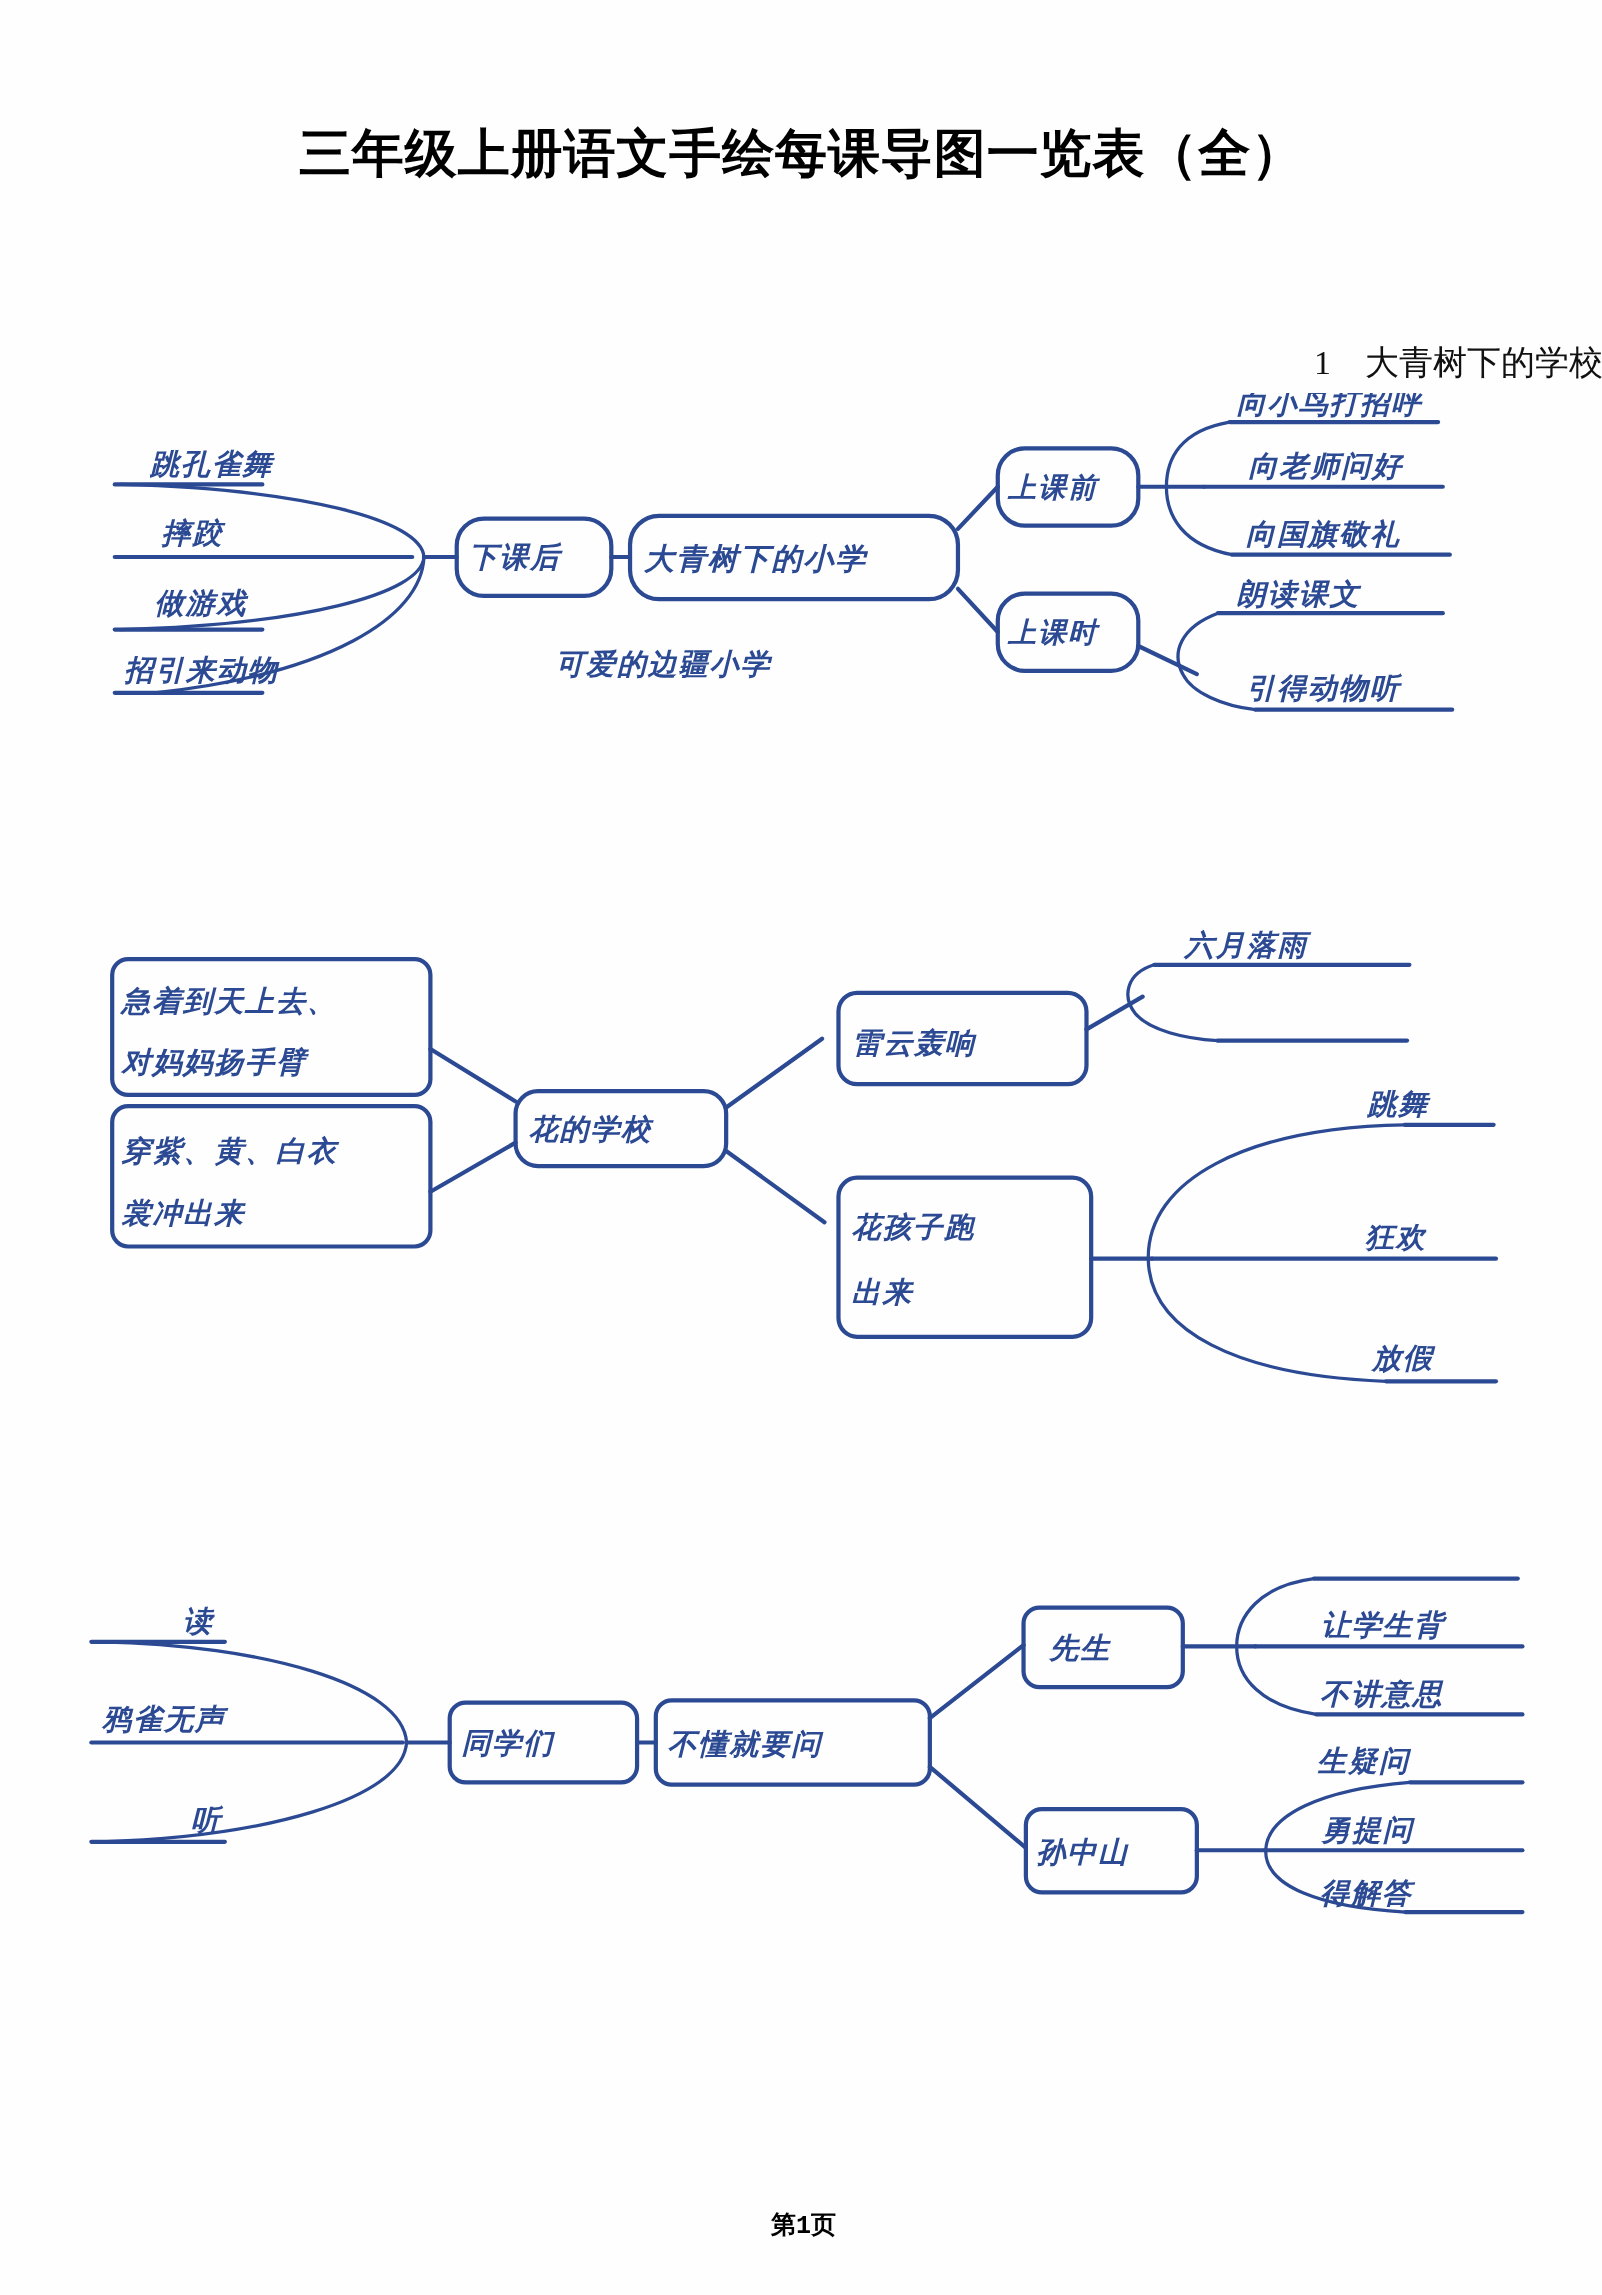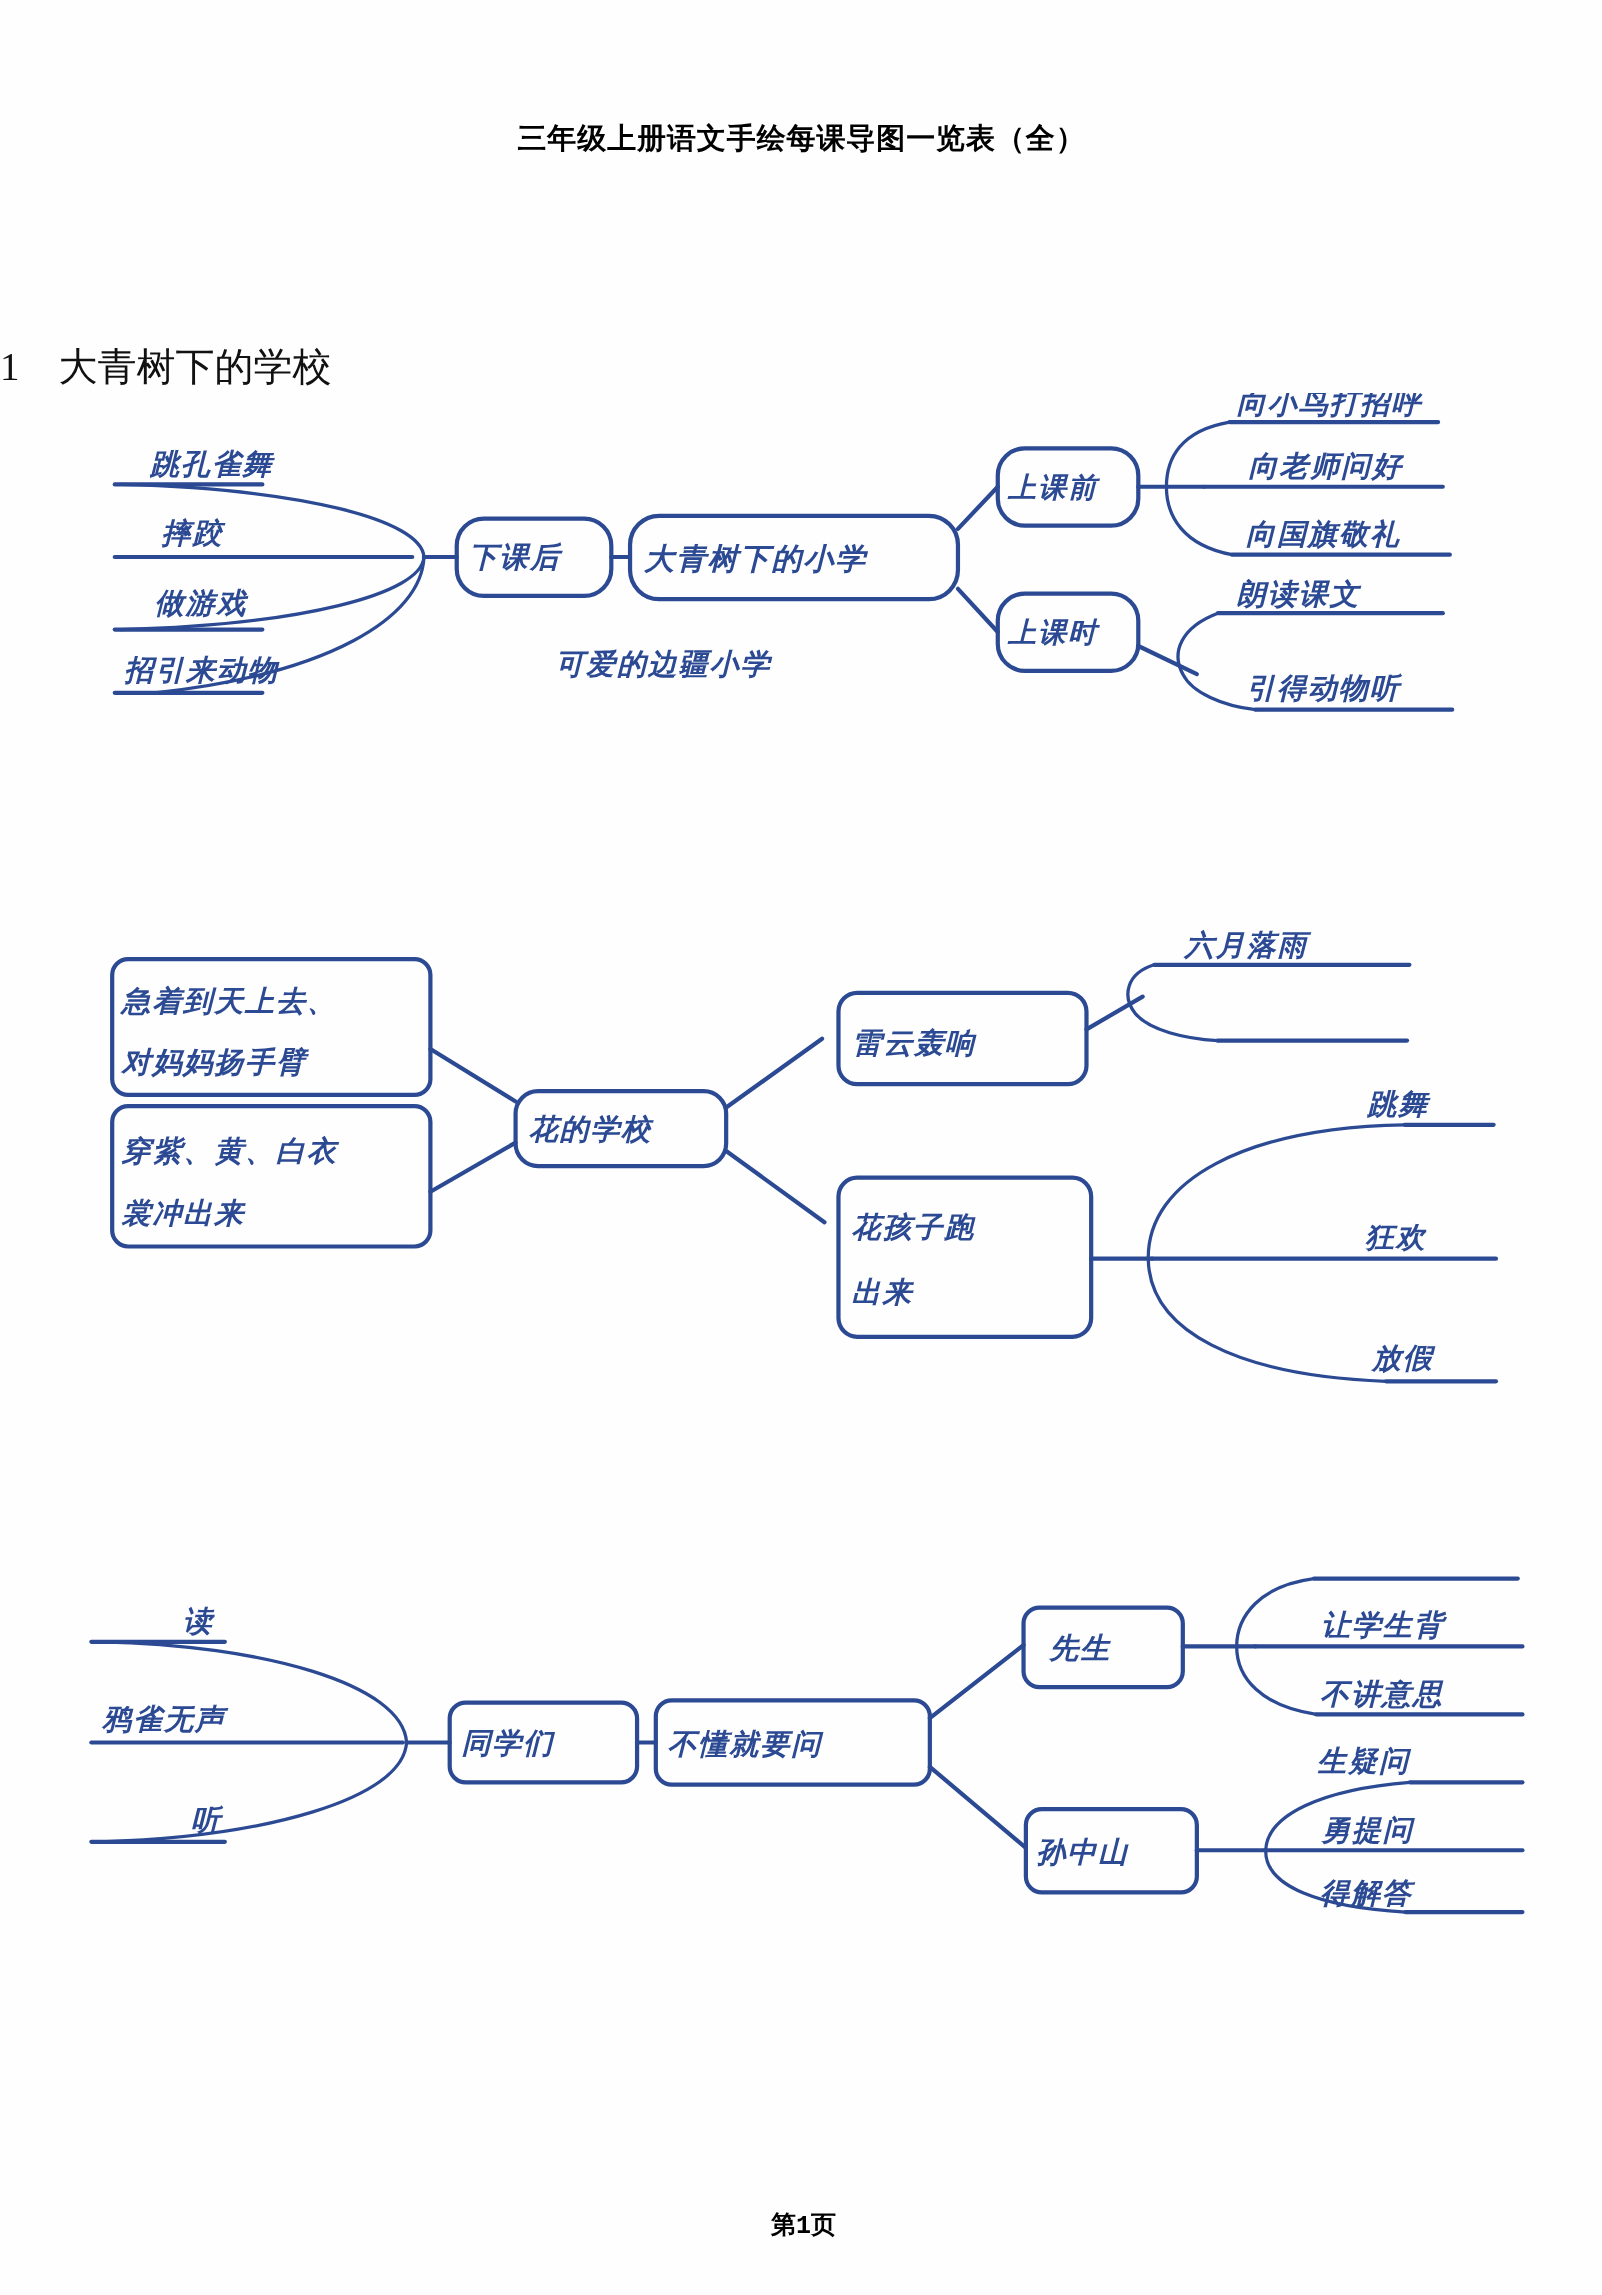--- a/index.html
+++ b/index.html
@@ -12,29 +12,29 @@
   }
   .page{
     position:absolute;inset:0;
     background:#fefefe;
   }
   .doc-title{
     position:absolute;left:0;right:0;top:119px;
     text-align:center;
     font-family:"Liberation Sans","DejaVu Sans",sans-serif;
     font-weight:bold;
-    font-size:29px;
+    font-size:52px;
     letter-spacing:0.9px;
     color:#000;
   }
   .sec-title{
     position:absolute;left:0;right:0;
-    text-align:left;
+    text-align:right;
     font-family:"Liberation Serif","DejaVu Serif",serif;
-    font-size:39px;
+    font-size:34px;
     color:#111;
     white-space:pre;
   }
   #sec1-title{top:340px;}
   #sec2-title{top:855px;}
   #sec3-title{top:1518px;}
   .map{position:absolute;left:0;}
   #map1{top:393px;}
   #map2{top:918px;}
   #map3{top:1569px;}

